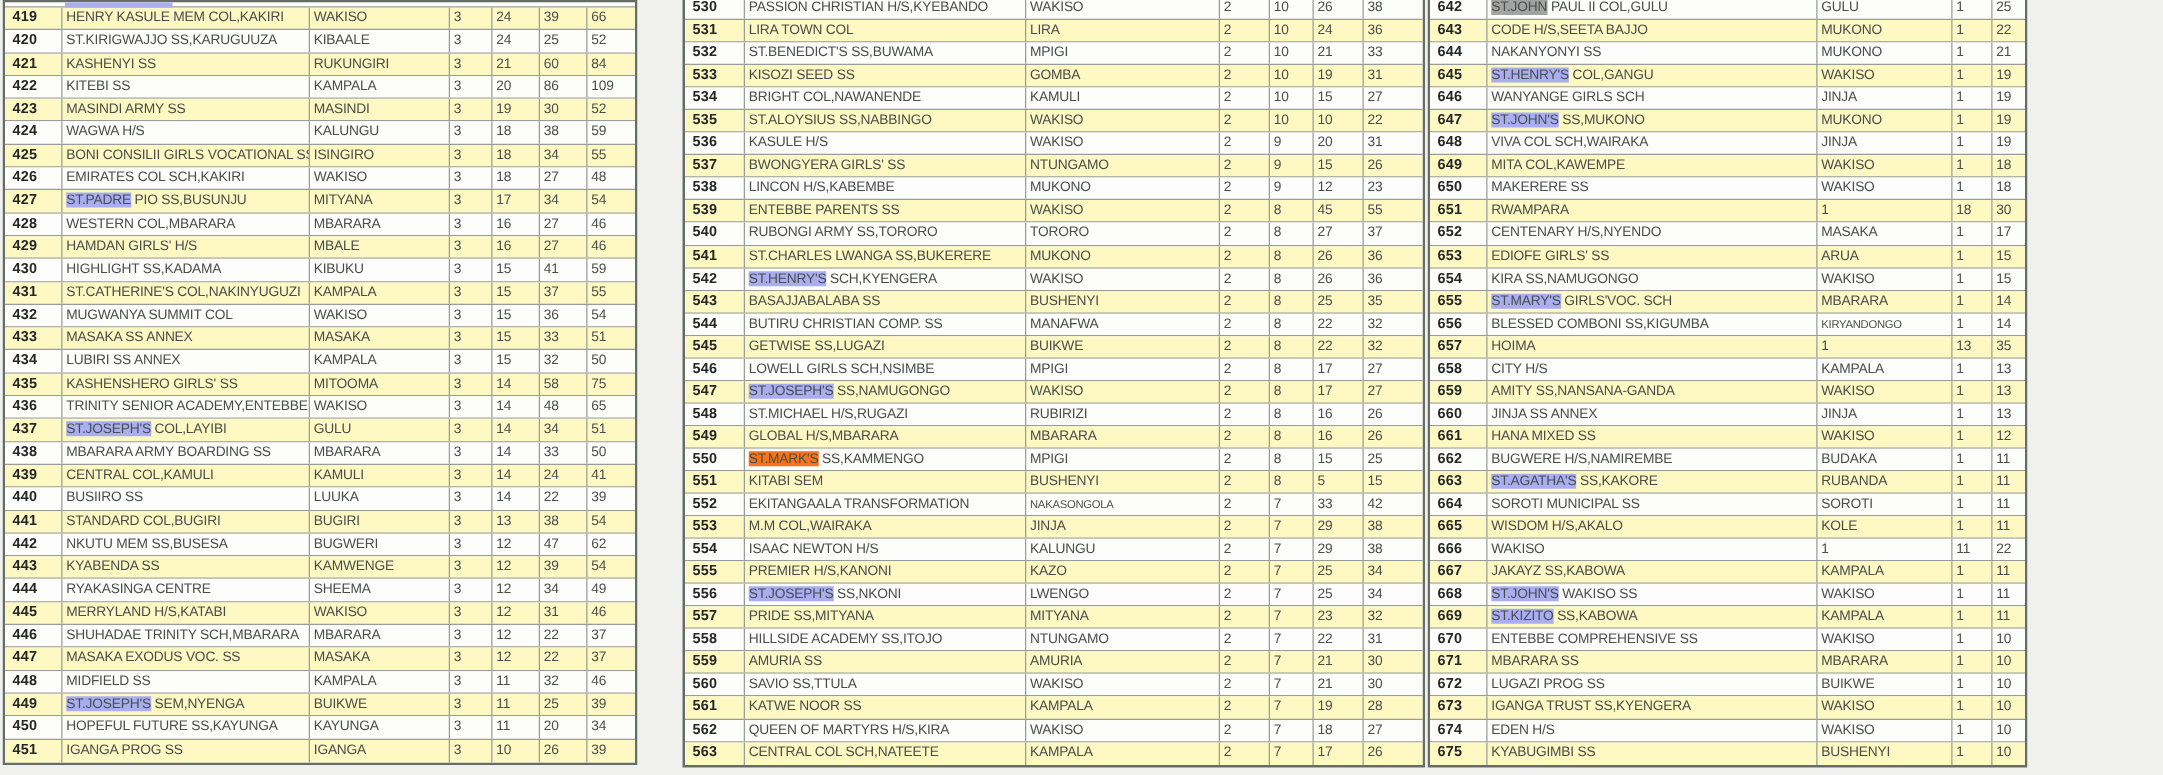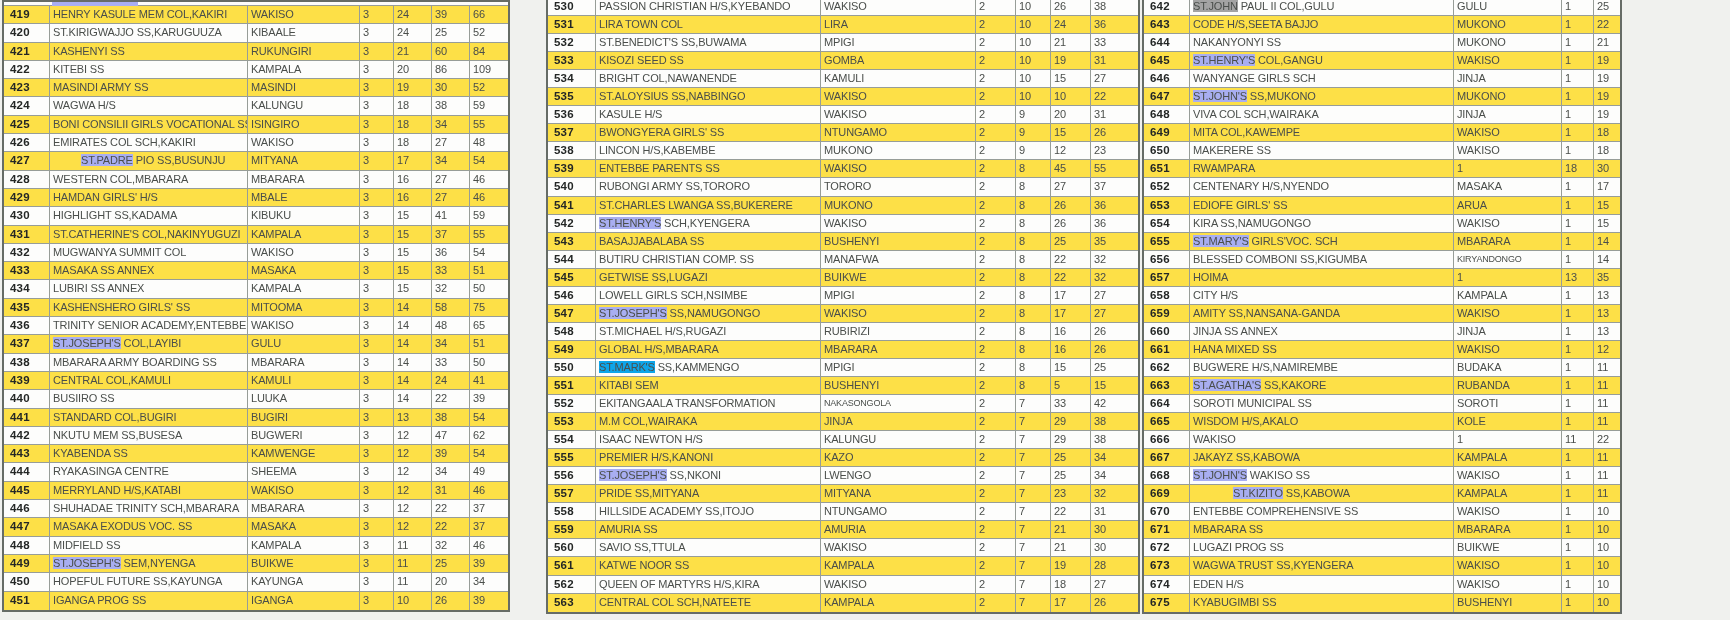--- a/index.html
+++ b/index.html
@@ -32,21 +32,21 @@
   .c{
     box-sizing:border-box;
     border-right:1px solid #979d98;
     padding:0 3px;
     overflow:hidden;white-space:nowrap;
     font-size:11px;color:#4a4e4b;
     letter-spacing:-0.15px;
   }
   .c:last-child{border-right:none;}
   .rank{font-weight:bold;color:#242726;font-size:11.5px;padding-left:6px;letter-spacing:0.2px;}
-  .shaded{background:#fde047;}
+  .shaded{background:#fef9c3;}
   .plain{background:#fdfdfc;}
   .hl{background:#a8aef1;}
   .small{font-size:9px;letter-spacing:-0.2px;}
   .sliver-row{height:4px;background:#fdfdfc;position:relative;border-bottom:1px solid #979d98;box-sizing:border-box;}
   .hl-frag{position:absolute;left:48px;top:0;width:86px;height:4px;background:#a8aef1;}
 </style>
 </head>
 <body>
 
 <div class="page">
@@ -122,21 +122,21 @@
           <div class="c rank">426</div>
           <div class="c name">EMIRATES COL SCH,KAKIRI</div>
           <div class="c district">WAKISO</div>
           <div class="c num">3</div>
           <div class="c num">18</div>
           <div class="c num">27</div>
           <div class="c num">48</div>
         </div>
         <div class="row shaded">
           <div class="c rank">427</div>
-          <div class="c name"><span class="hl" style="background: rgb(168, 174, 241); margin-left: 28px;">ST.PADRE</span> PIO SS,BUSUNJU</div>
+          <div class="c name"><span class="hl" style="background: rgb(168, 174, 241);">ST.PADRE</span> PIO SS,BUSUNJU</div>
           <div class="c district">MITYANA</div>
           <div class="c num">3</div>
           <div class="c num">17</div>
           <div class="c num">34</div>
           <div class="c num">54</div>
         </div>
         <div class="row plain">
           <div class="c rank">428</div>
           <div class="c name">WESTERN COL,MBARARA</div>
           <div class="c district">MBARARA</div>
@@ -531,21 +531,21 @@
           <div class="c rank">549</div>
           <div class="c name">GLOBAL H/S,MBARARA</div>
           <div class="c district">MBARARA</div>
           <div class="c num">2</div>
           <div class="c num">8</div>
           <div class="c num">16</div>
           <div class="c num">26</div>
         </div>
         <div class="row plain">
           <div class="c rank">550</div>
-          <div class="c name"><span class="hl" style="background: #0ea5e9;">ST.MARK'S</span> SS,KAMMENGO</div>
+          <div class="c name"><span class="hl" style="background: #f97316;">ST.MARK'S</span> SS,KAMMENGO</div>
           <div class="c district">MPIGI</div>
           <div class="c num">2</div>
           <div class="c num">8</div>
           <div class="c num">15</div>
           <div class="c num">25</div>
         </div>
         <div class="row shaded">
           <div class="c rank">551</div>
           <div class="c name">KITABI SEM</div>
           <div class="c district">BUSHENYI</div>
@@ -901,21 +901,21 @@
           <div class="c rank">668</div>
           <div class="c name"><span class="hl" style="background: rgb(168, 174, 241);">ST.JOHN'S</span> WAKISO SS</div>
           <div class="c district">WAKISO</div>
           <div class="c num">1</div>
           <div class="c num">11</div>
           <div class="c num">21</div>
           <div class="c num">33</div>
         </div>
         <div class="row shaded">
           <div class="c rank">669</div>
-          <div class="c name"><span class="hl" style="background: rgb(168, 174, 241); margin-left: 40px;">ST.KIZITO</span> SS,KABOWA</div>
+          <div class="c name"><span class="hl" style="background: rgb(168, 174, 241);">ST.KIZITO</span> SS,KABOWA</div>
           <div class="c district">KAMPALA</div>
           <div class="c num">1</div>
           <div class="c num">11</div>
           <div class="c num">12</div>
           <div class="c num">24</div>
         </div>
         <div class="row plain">
           <div class="c rank">670</div>
           <div class="c name">ENTEBBE COMPREHENSIVE SS</div>
           <div class="c district">WAKISO</div>
@@ -937,21 +937,21 @@
           <div class="c rank">672</div>
           <div class="c name">LUGAZI PROG SS</div>
           <div class="c district">BUIKWE</div>
           <div class="c num">1</div>
           <div class="c num">10</div>
           <div class="c num">25</div>
           <div class="c num">36</div>
         </div>
         <div class="row shaded">
           <div class="c rank">673</div>
-          <div class="c name">WAGWA TRUST SS,KYENGERA</div>
+          <div class="c name">IGANGA TRUST SS,KYENGERA</div>
           <div class="c district">WAKISO</div>
           <div class="c num">1</div>
           <div class="c num">10</div>
           <div class="c num">18</div>
           <div class="c num">29</div>
         </div>
         <div class="row plain">
           <div class="c rank">674</div>
           <div class="c name">EDEN H/S</div>
           <div class="c district">WAKISO</div>

